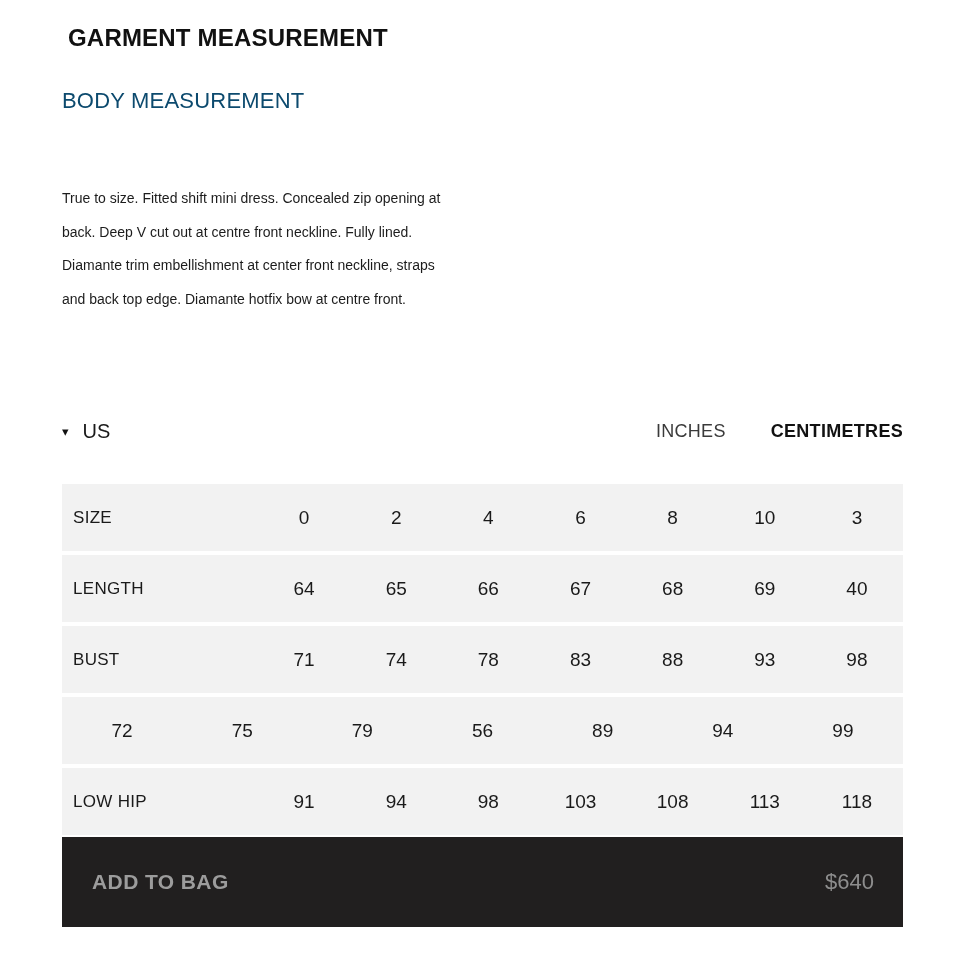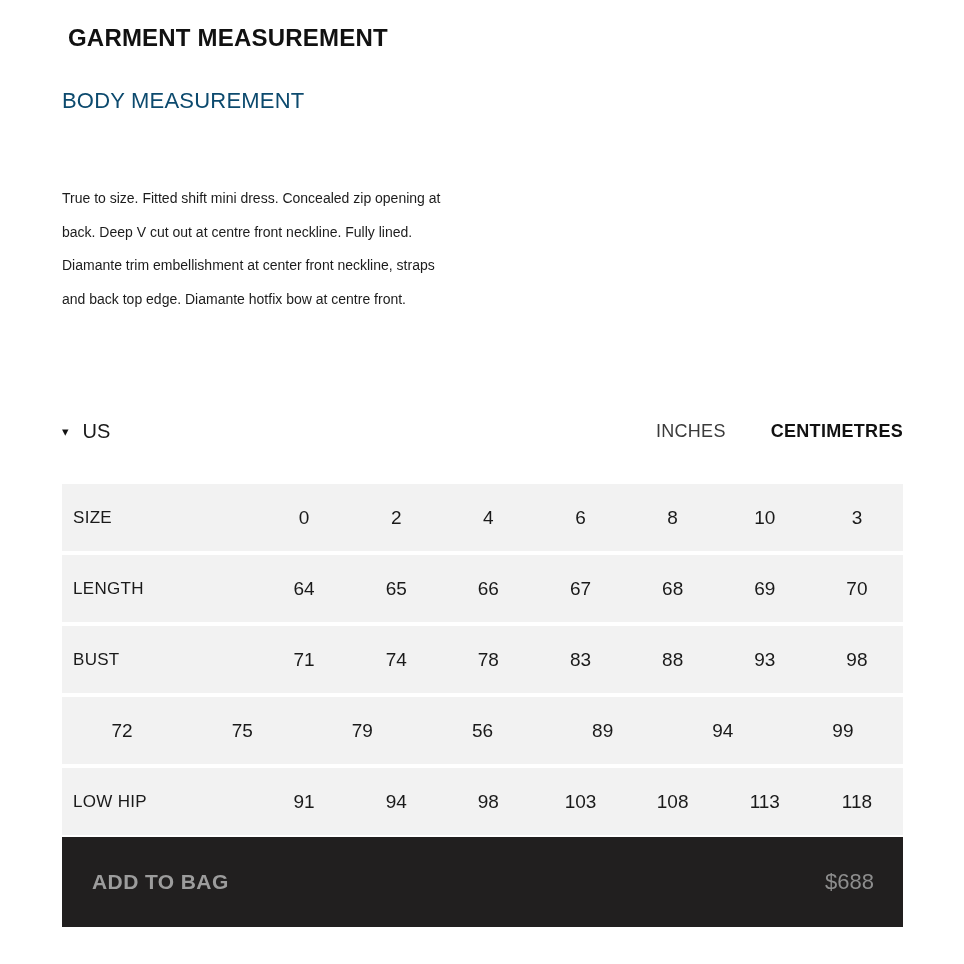--- a/index.html
+++ b/index.html
@@ -157,21 +157,21 @@
         <div class="value-cell">3</div>
       </div>
       <div class="table-row">
         <div class="row-label-cell">LENGTH</div>
         <div class="value-cell">64</div>
         <div class="value-cell">65</div>
         <div class="value-cell">66</div>
         <div class="value-cell">67</div>
         <div class="value-cell">68</div>
         <div class="value-cell">69</div>
-        <div class="value-cell">70</div>
+        <div class="value-cell">40</div>
       </div>
       <div class="table-row">
         <div class="row-label-cell">BUST</div>
         <div class="value-cell">71</div>
         <div class="value-cell">74</div>
         <div class="value-cell">78</div>
         <div class="value-cell">83</div>
         <div class="value-cell">88</div>
         <div class="value-cell">93</div>
         <div class="value-cell">98</div>
@@ -192,16 +192,16 @@
         <div class="value-cell">98</div>
         <div class="value-cell">103</div>
         <div class="value-cell">108</div>
         <div class="value-cell">113</div>
         <div class="value-cell">118</div>
       </div>
     </div>
 
   <div class="cart-bar">
     <span class="add-to-bag-label">ADD TO BAG</span>
-    <span class="price">$688</span>
+    <span class="price">$640</span>
   </div>
 
 </div>
 
 </body></html>

